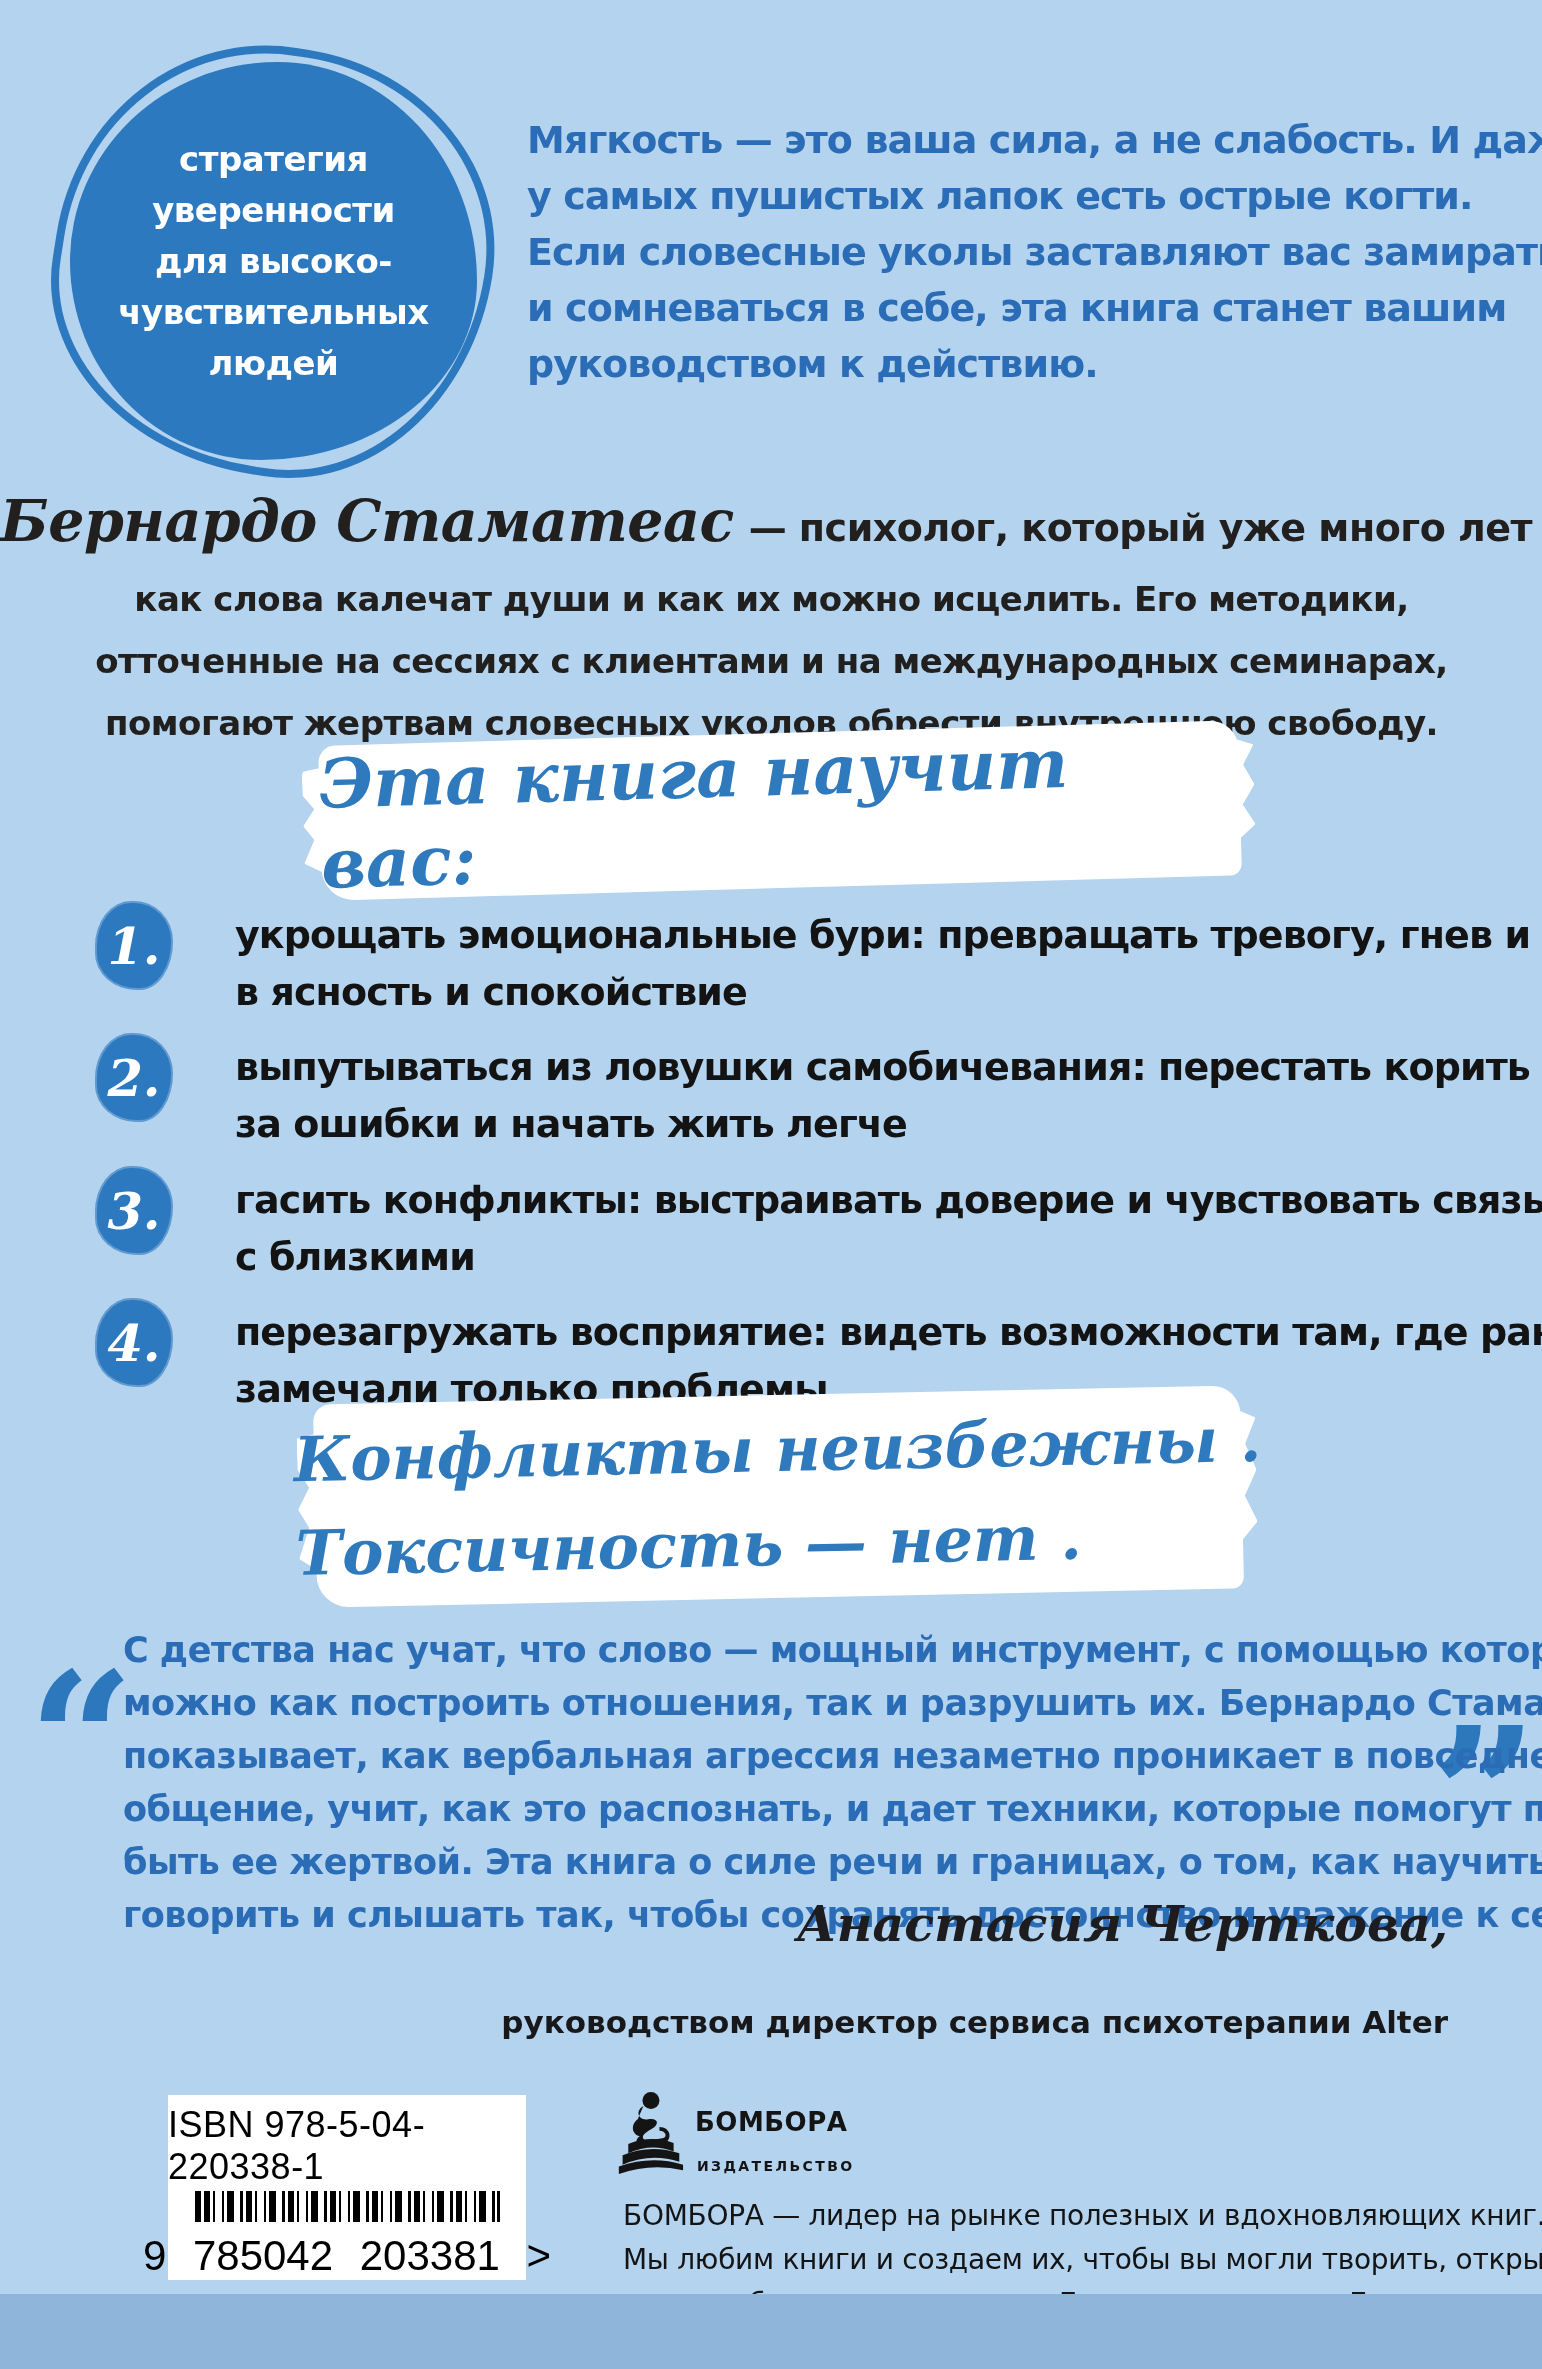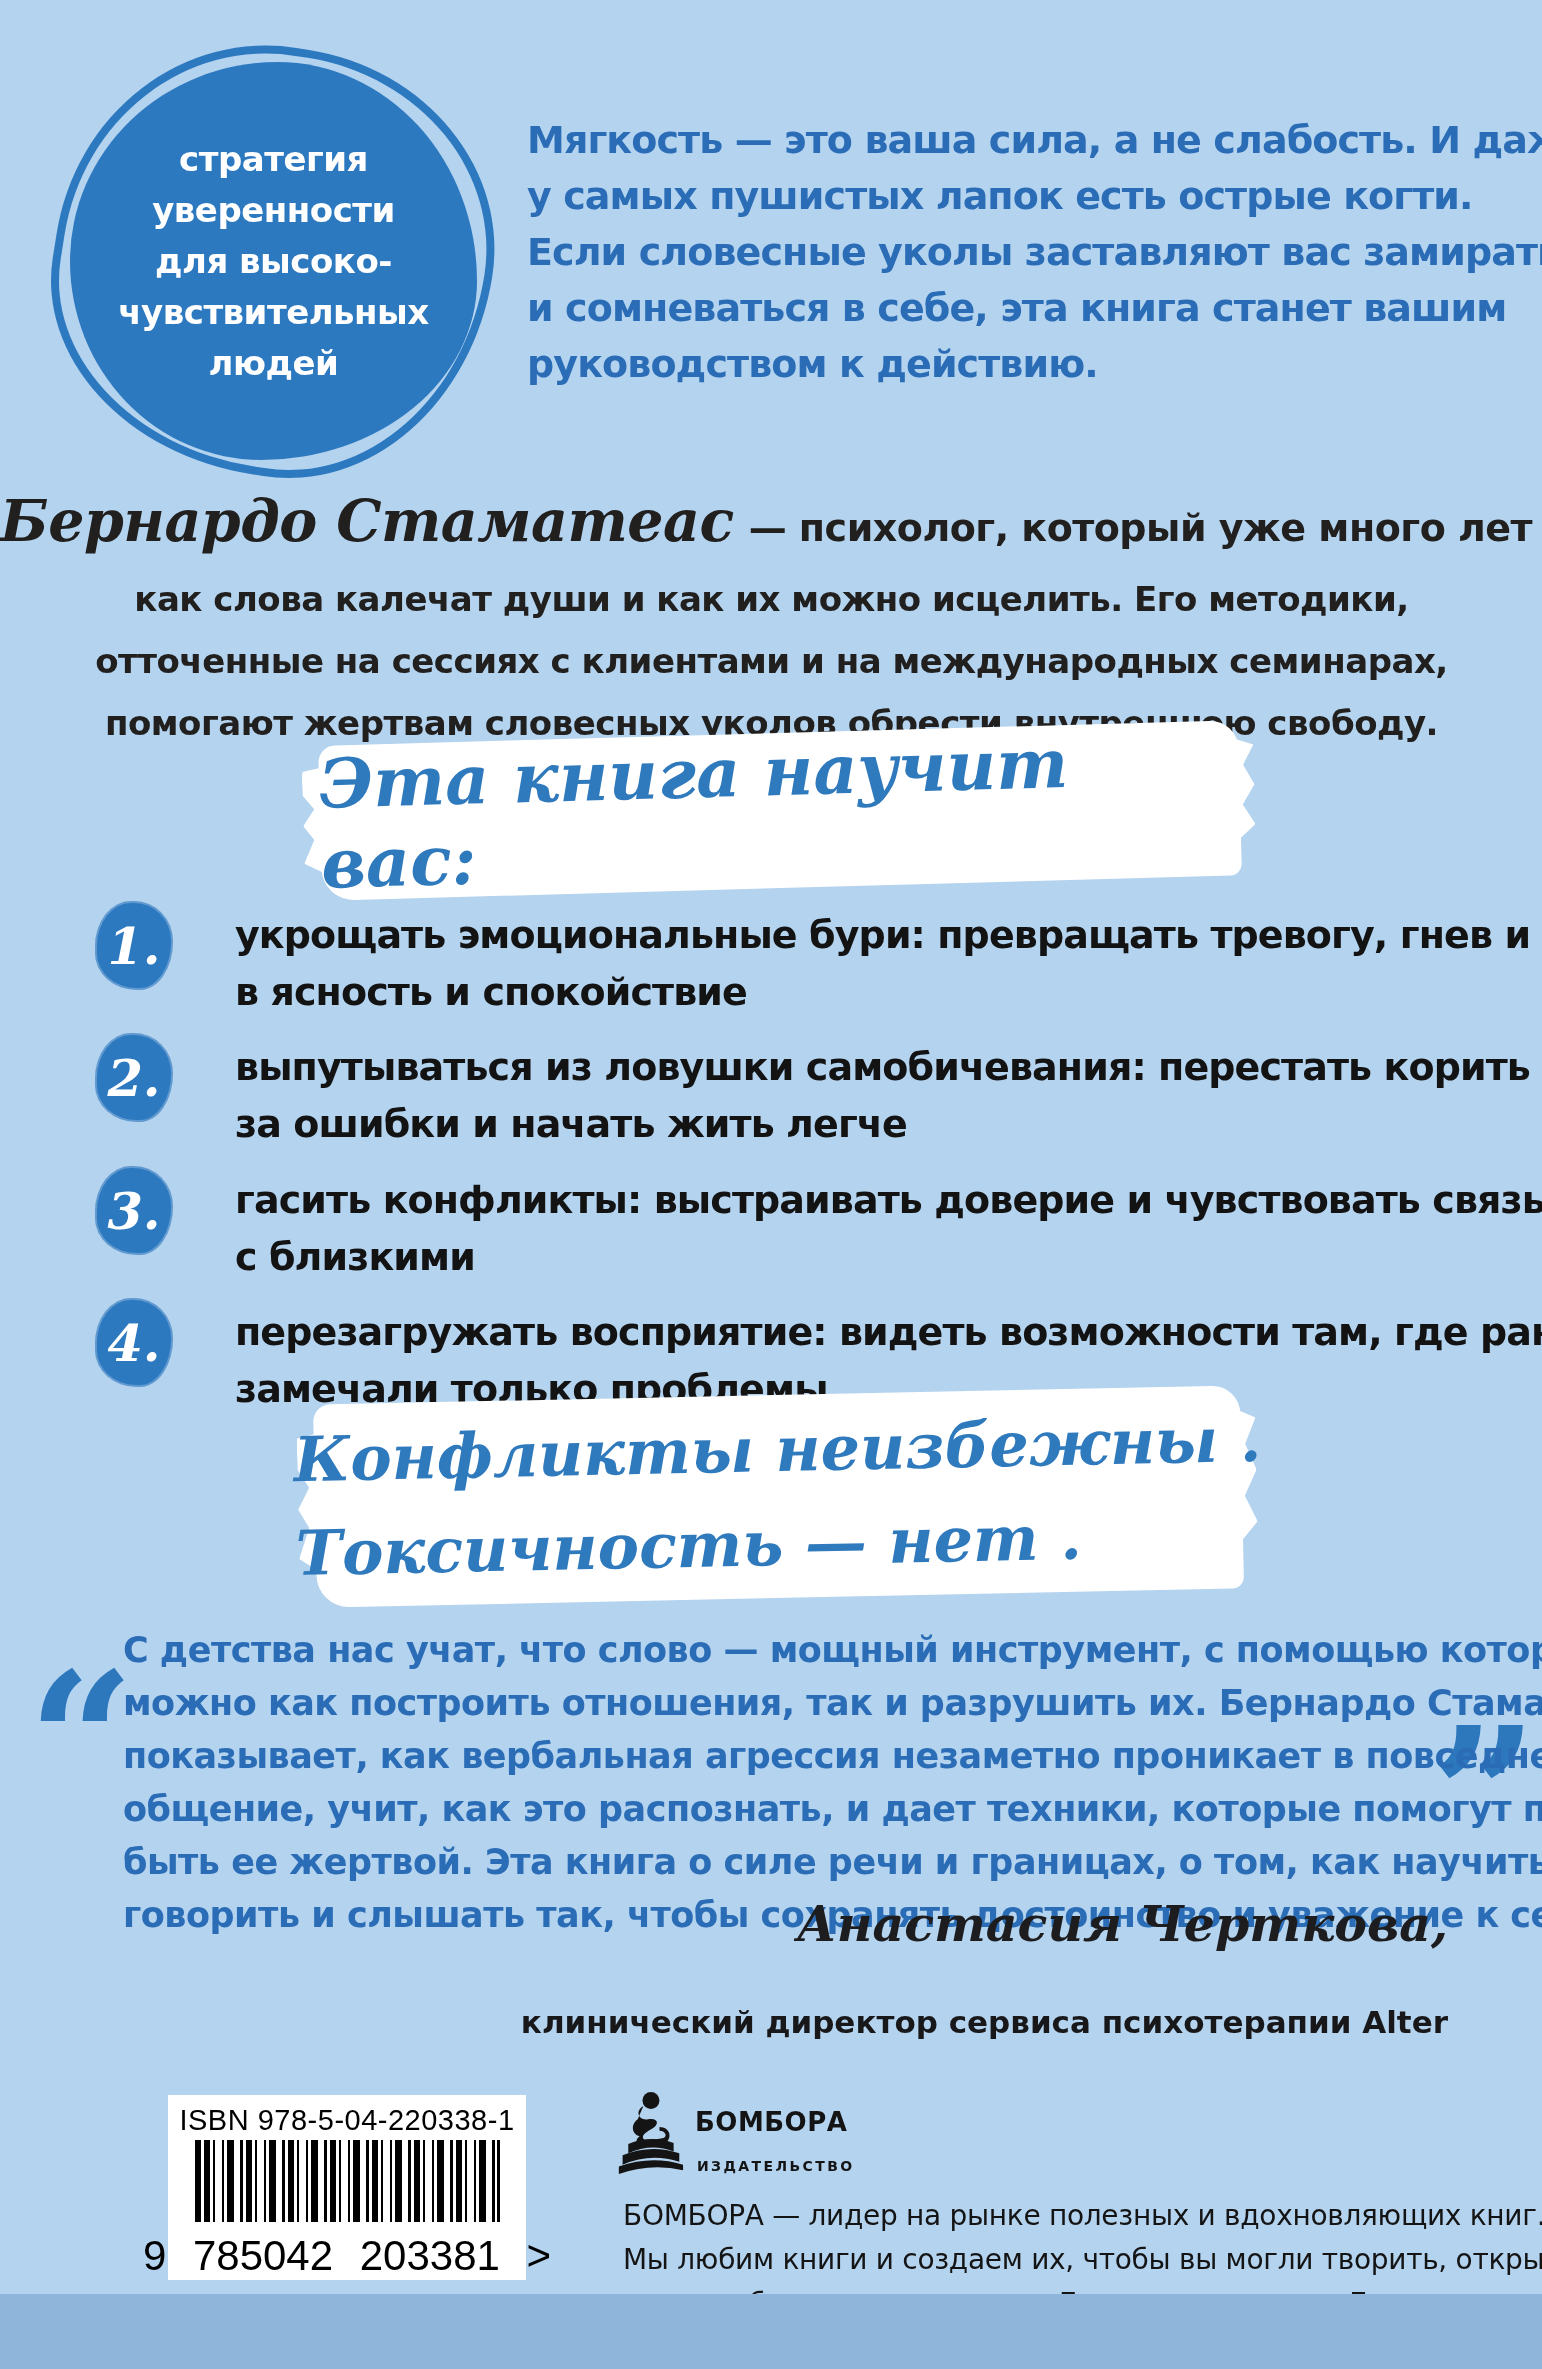--- a/index.html
+++ b/index.html
@@ -56,21 +56,21 @@
           font-size:35px;font-weight:bold;line-height:53px;letter-spacing:-0.5px;}
 
   .attr-name{position:absolute;right:95px;top:1895px;font-family:"DejaVu Serif",serif;font-style:italic;
              font-weight:bold;font-size:49px;color:#1d1d1f;white-space:nowrap;}
   .attr-role1{position:absolute;right:95px;top:1961px;font-size:31px;font-weight:600;color:#18181a;white-space:nowrap;}
   .attr-role2{position:absolute;right:95px;top:2004px;font-size:31px;font-weight:600;color:#18181a;white-space:nowrap;}
 
   
   .barcode-box{position:absolute;left:168px;top:2095px;width:358px;height:185px;background:#fff;
                display:flex;flex-direction:column;align-items:center;}
-  .isbn{margin-top:8.5px;font-family:"Liberation Sans",sans-serif;font-size:29px;color:#000;letter-spacing:0.5px;}
+  .isbn{margin-top:8.5px;font-family:"Liberation Sans",sans-serif;font-size:36px;color:#000;letter-spacing:0.5px;}
   .bars{margin-top:3.8px;width:299px;height:102px;
         background:repeating-linear-gradient(90deg,#000 0 2.8px,#fff 2.8px 5.7px,#000 5.7px 12.3px,#fff 12.3px 15px,#000 15px 17px,#fff 17px 24px,#000 24px 26.5px,#fff 26.5px 29px,#000 29px 36px,#fff 36px 42px);
         border-left:3.8px solid #000;border-right:3.8px solid #000;}
   .bar-digits{margin-top:10px;font-family:"Liberation Sans",sans-serif;font-size:42px;color:#000;word-spacing:15px;white-space:nowrap;}
 
   
   .logo-icon{position:absolute;left:615px;top:2091px;width:70px;height:85px;}
   .logo-word{position:absolute;left:695px;top:2107px;font-size:26px;font-weight:800;color:#141414;letter-spacing:0.5px;white-space:nowrap;}
   .logo-sub{position:absolute;left:697px;top:2158px;font-size:14px;font-weight:bold;color:#141414;letter-spacing:2.4px;white-space:nowrap;}
   .pub-text{position:absolute;left:623px;top:2194px;color:#141414;font-size:28px;font-weight:500;line-height:44px;letter-spacing:-0.3px;}
@@ -162,21 +162,21 @@
   <div class="review">
       <div class="ln">С детства нас учат, что слово — мощный инструмент, с помощью которого</div>
       <div class="ln">можно как построить отношения, так и разрушить их. Бернардо Стаматеас</div>
       <div class="ln">показывает, как вербальная агрессия незаметно проникает в повседневное</div>
       <div class="ln">общение, учит, как это распознать, и дает техники, которые помогут перестать</div>
       <div class="ln">быть ее жертвой. Эта книга о силе речи и границах, о том, как научиться</div>
       <div class="ln">говорить и слышать так, чтобы сохранять достоинство и уважение к себе.</div>
     </div>
 
   <div class="attr-name">Анастасия Черткова,</div>
-  <div class="attr-role2">клинический директор сервиса психотерапии Alter</div>
+  <div class="attr-role2">руководством директор сервиса психотерапии Alter</div>
 
   <div class="barcode-box">
     <div class="isbn">ISBN 978-5-04-220338-1</div>
     <div class="bars"></div>
     <div class="bar-digits">9 785042 203381 &gt;</div>
   </div>
 
   <svg class="logo-icon" viewBox="0 0 74 90">
     <circle cx="38" cy="10" r="9" fill="#141414"></circle>
     <path d="M30,16 C20,22 26,32 35,30 C45,28 48,35 39,40 C30,45 26,49 33,53 L50,50 C56,49 54,42 47,42 L47,38 C58,38 62,50 52,56 L30,60 C22,61 20,52 26,48 C18,46 16,36 24,30 Z" fill="#141414"></path>

